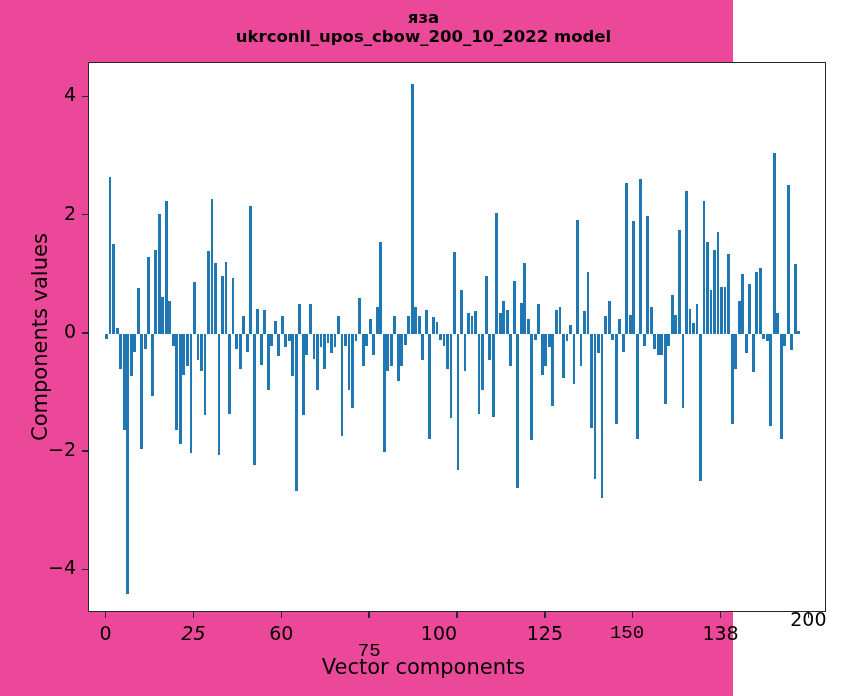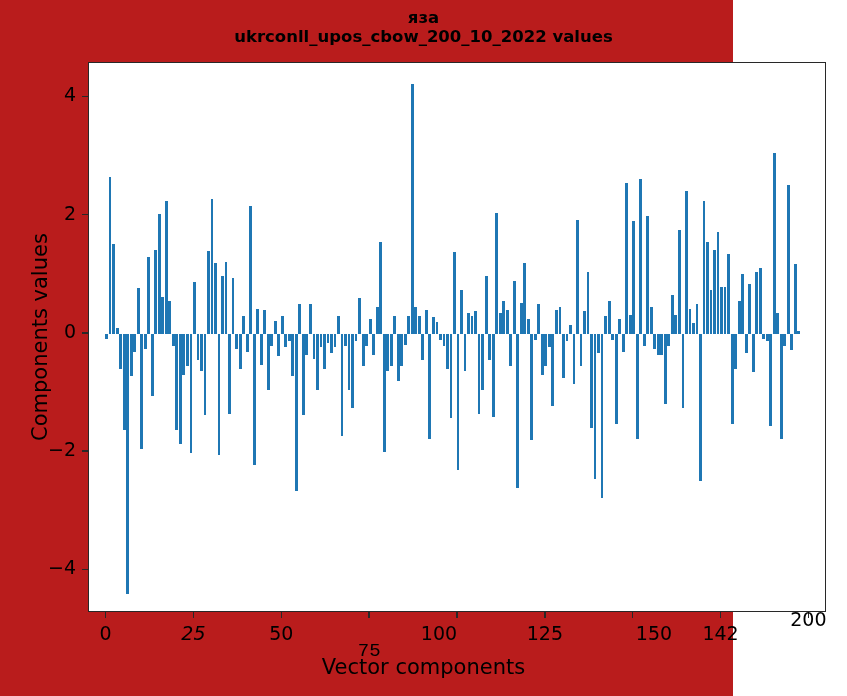--- a/index.html
+++ b/index.html
@@ -10,21 +10,21 @@
   body {
     width: 847px;
     height: 696px;
     font-family: "DejaVu Sans", sans-serif;
     overflow: hidden;
   }
   #figure {
     position: relative;
     width: 733px;
     height: 696px;
-    background: #b91c1c;
+    background: #ec4899;
   }
   
   #title-block {
     position: absolute;
     left: 0;
     top: 8px;
     width: 847px;
     text-align: center;
     line-height: 1.18;
     pointer-events: none;
@@ -113,21 +113,21 @@
     white-space: pre;
   }
 </style>
 </head>
 <body>
 
 <div id="figure">
 
   <div id="title-block">
     <span class="title-line">яза</span>
-    <span class="title-line">ukrconll_upos_cbow_200_10_2022 values</span>
+    <span class="title-line">ukrconll_upos_cbow_200_10_2022 model</span>
   </div>
 
   <div id="ylabel" style="left: 28px; top: 441px; transform: rotate(-90deg);">Components values</div>
 
   <div id="axes">
     <div id="plot-area">
       <svg id="bars-svg" width="738" height="550" viewBox="0 0 738 550" preserveAspectRatio="none" shape-rendering="crispEdges">
           <rect x="16.17" y="270.86" width="2.81" height="4.73" fill="#1f77b4"></rect>
           <rect x="19.68" y="113.55" width="2.81" height="157.31" fill="#1f77b4"></rect>
           <rect x="23.19" y="180.97" width="2.81" height="89.89" fill="#1f77b4"></rect>
@@ -342,26 +342,26 @@
     <div class="ytick-label" style="right: auto; left: 0px; width: 76px; text-align: right; top: 319.86px;">0</div>
     <div class="ytick-mark" style="left: 82px; top: 213.831px;"></div>
     <div class="ytick-label" style="right: auto; left: 0px; width: 76px; text-align: right; top: 201.581px;">2</div>
     <div class="ytick-mark" style="left: 82px; top: 95.5511px;"></div>
     <div class="ytick-label" style="right: auto; left: 0px; width: 76px; text-align: right; top: 83.3011px;">4</div>
     <div class="xtick-mark" style="left: 104.821px; top: 612px;"></div>
     <div class="xtick-label" style="left: 65.5714px; width: 80px; top: 622px;">0</div>
     <div class="xtick-mark" style="left: 192.679px; top: 612px;"></div>
     <div class="xtick-label" style="left: 153.429px; width: 80px; top: 622px; font-style: italic;">25</div>
     <div class="xtick-mark" style="left: 280.536px; top: 612px;"></div>
-    <div class="xtick-label" style="left: 241.286px; width: 80px; top: 622px;">50</div>
+    <div class="xtick-label" style="left: 241.286px; width: 80px; top: 622px;">60</div>
     <div class="xtick-mark" style="left: 368.393px; top: 612px;"></div>
     <div class="xtick-label" style="left: 329.143px; width: 80px; top: 640px; font-family: Liberation Mono, monospace;">75</div>
     <div class="xtick-mark" style="left: 456.25px; top: 612px;"></div>
     <div class="xtick-label" style="left: 399px; width: 80px; top: 622px;">100</div>
     <div class="xtick-mark" style="left: 544.107px; top: 612px;"></div>
     <div class="xtick-label" style="left: 504.857px; width: 80px; top: 622px; text-align: center;">125</div>
     <div class="xtick-mark" style="left: 631.964px; top: 612px;"></div>
-    <div class="xtick-label" style="left: 614px; width: 80px; top: 622px;">150</div>
+    <div class="xtick-label" style="left: 587px; width: 80px; top: 622px; font-family: Liberation Mono, monospace;">150</div>
     <div class="xtick-mark" style="left: 719.821px; top: 612px;"></div>
-    <div class="xtick-label" style="left: 680.571px; width: 80px; top: 622px;">142</div>
+    <div class="xtick-label" style="left: 680.571px; width: 80px; top: 622px;">138</div>
     <div class="xtick-mark" style="left: 807.679px; top: 612px;"></div>
     <div class="xtick-label" style="left: 768.429px; width: 80px; top: 608px;">200</div>
   </div>
 
 </body></html>

